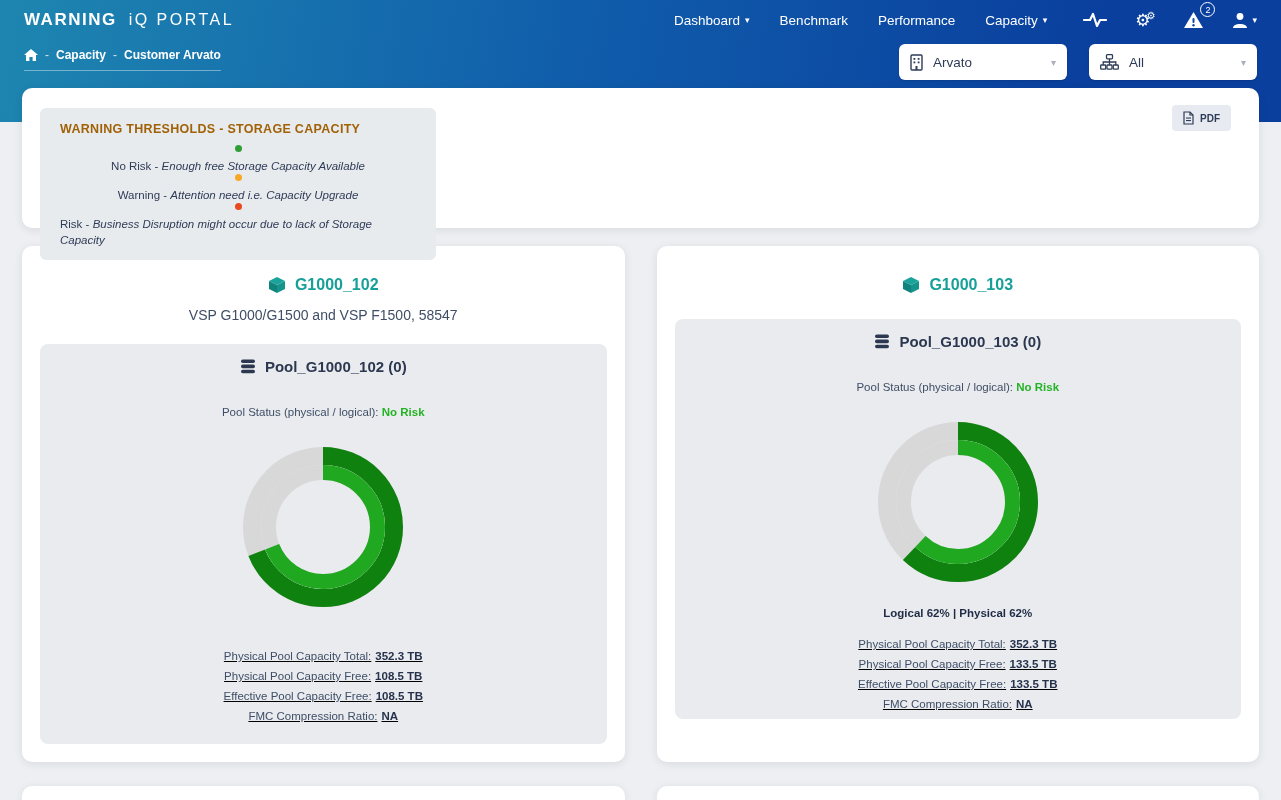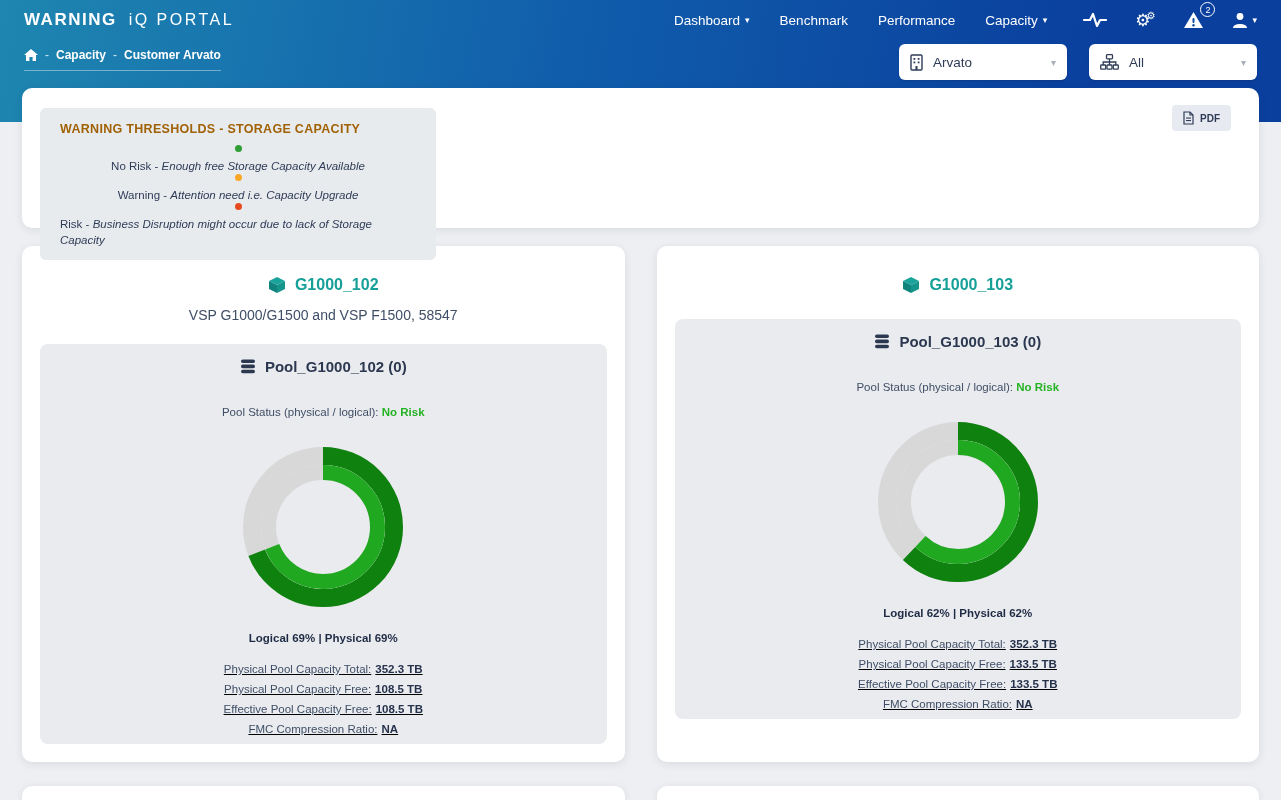--- a/index.html
+++ b/index.html
@@ -219,21 +219,20 @@
           <span class="status-value" style="color: rgb(36, 179, 36);">No Risk</span>
         </div>
         <div class="donut-wrap">
           <svg width="200" height="200" viewBox="0 0 200 200">
             <circle cx="100" cy="100" r="71" fill="none" stroke-width="18" style="stroke: rgb(216, 216, 216);"></circle>
             <circle cx="100" cy="100" r="71" fill="none" stroke-width="18" transform="rotate(-90 100 100)" stroke-dasharray="307.81324819872793 446.10615680975064" style="stroke: rgb(14, 129, 14);"></circle>
             <circle cx="100" cy="100" r="54.5" fill="none" stroke-width="15" style="stroke: rgb(216, 216, 216);"></circle>
             <circle cx="100" cy="100" r="54.5" fill="none" stroke-width="15" transform="rotate(-90 100 100)" stroke-dasharray="236.27918347648833 342.4335992412874" style="stroke: rgb(32, 168, 32);"></circle>
           </svg>
         </div>
-        <div class="donut-label">Logical 69% | Physical 69%</div>
         <div class="stats">
           <div class="stat-row"><span>Physical Pool Capacity Total:</span><span class="stat-value">352.3 TB</span></div>
           <div class="stat-row"><span>Physical Pool Capacity Free:</span><span class="stat-value">108.5 TB</span></div>
           <div class="stat-row"><span>Effective Pool Capacity Free:</span><span class="stat-value">108.5 TB</span></div>
           <div class="stat-row"><span>FMC Compression Ratio:</span><span class="stat-value">NA</span></div>
         </div>
       </div>
     </div>
 
     <div class="panel card">

